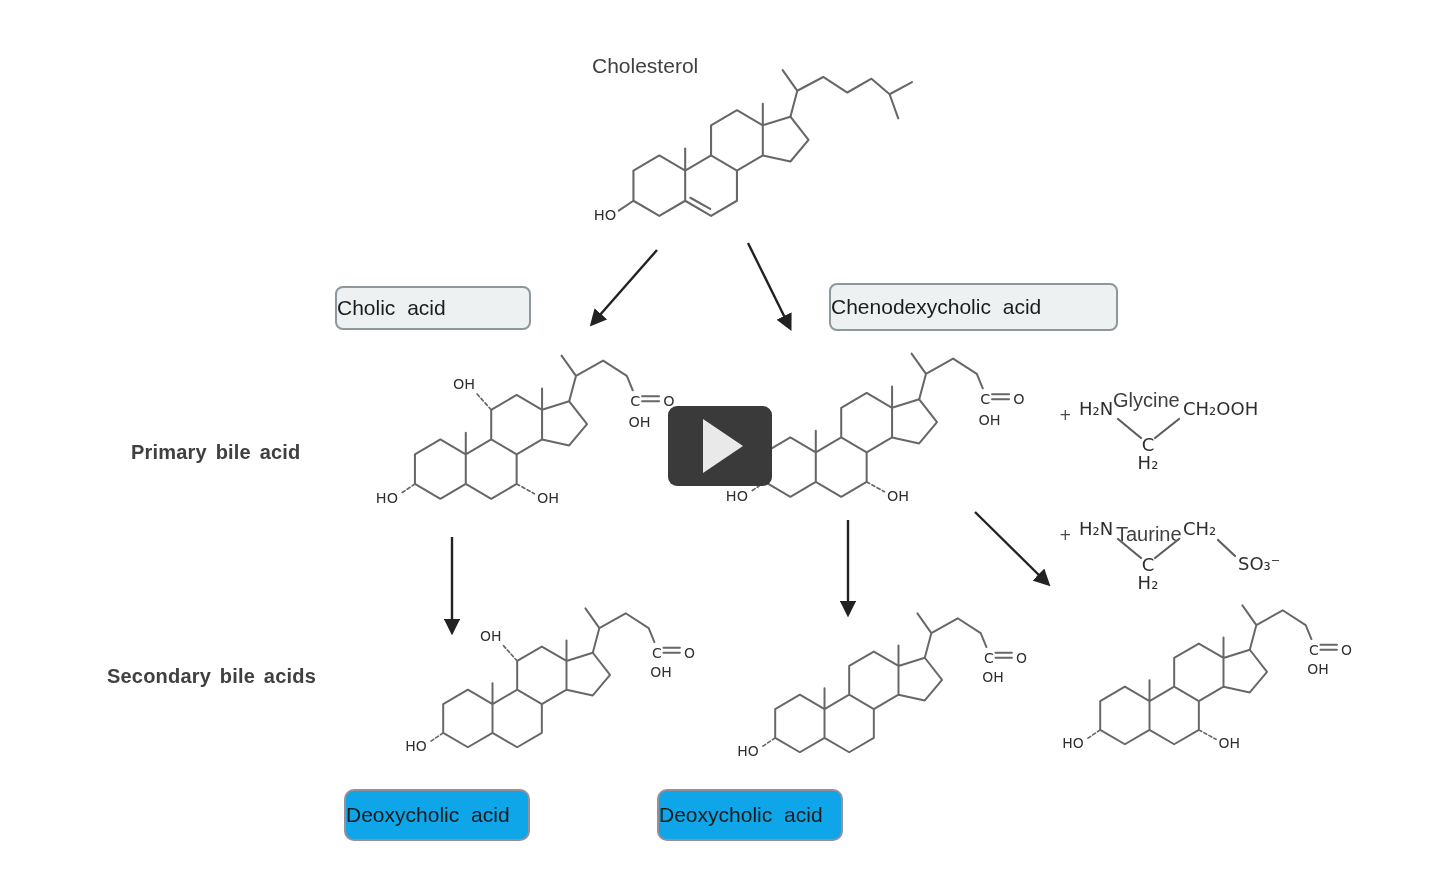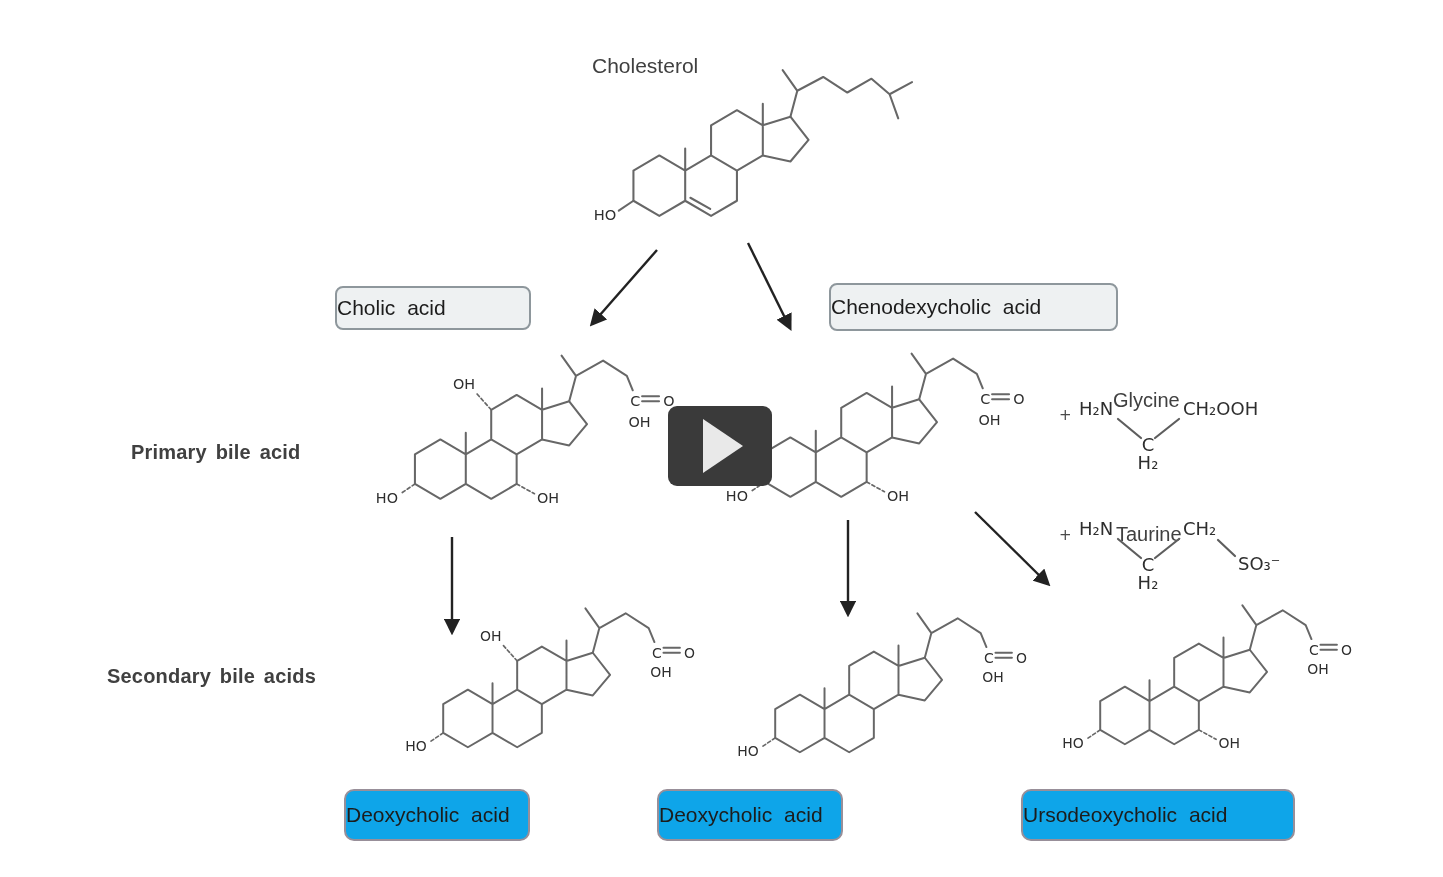--- a/index.html
+++ b/index.html
@@ -167,23 +167,20 @@
     <path class="dash" d="M175,167.5 L196,179"></path>
     <text x="199" y="190">OH</text>
   </svg>
 
   <div class="box box-secondary" style="left:344px;top:789px;width:182px;height:48px">
     <span>Deoxycholic acid</span>
   </div>
   <div class="box box-secondary" style="left:657px;top:789px;width:182px;height:48px">
     <span>Deoxycholic acid</span>
   </div>
-  <div class="box box-secondary" style="left:1021px;top:789px;width:270px;height:48px">
-    <span>Ursodeoxycholic acid</span>
-  </div>
 
   <svg class="arrows" width="1443" height="877" viewBox="0 0 1443 877">
     <defs>
       <marker id="ah" viewBox="0 0 10 10" refX="8" refY="5" markerWidth="7" markerHeight="7" orient="auto-start-reverse">
         <path d="M0,0 L10,5 L0,10 z" fill="#222222"></path>
       </marker>
     </defs>
     <line x1="657" y1="250" x2="592" y2="324" marker-end="url(#ah)"></line>
     <line x1="748" y1="243" x2="790" y2="328" marker-end="url(#ah)"></line>
     <line x1="452" y1="537" x2="452" y2="632" marker-end="url(#ah)"></line>

